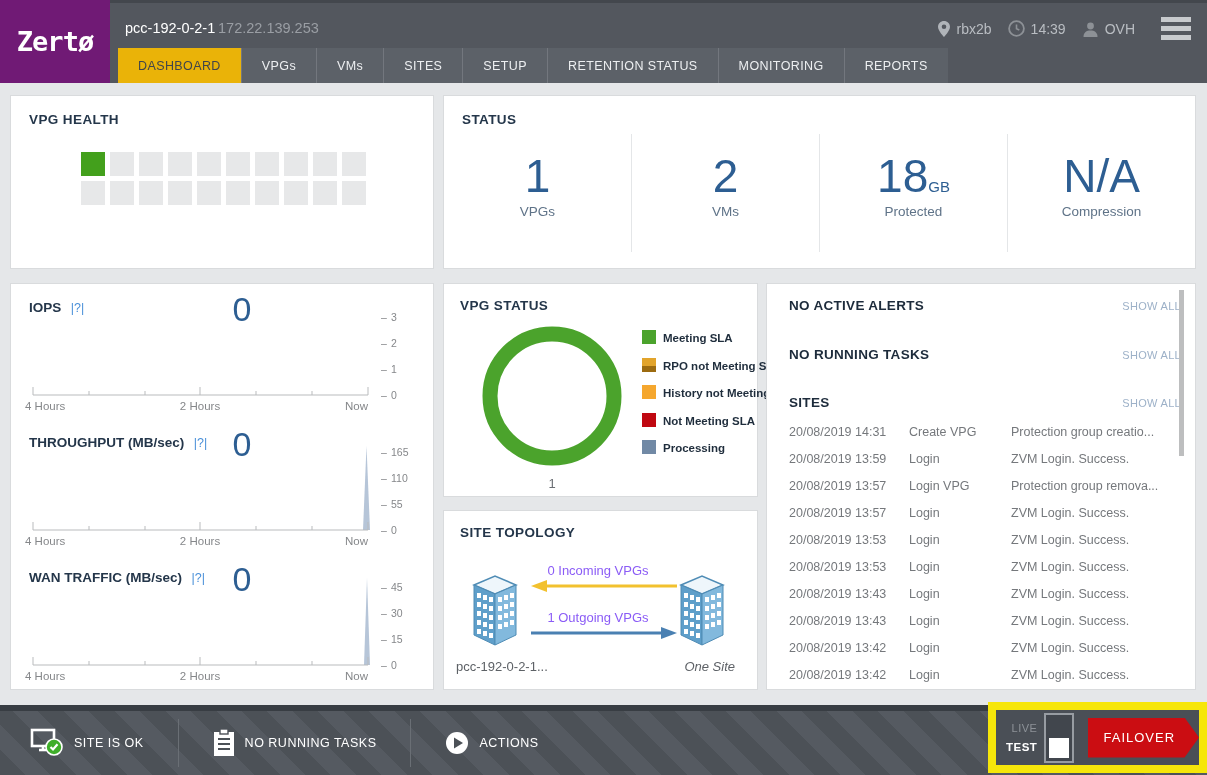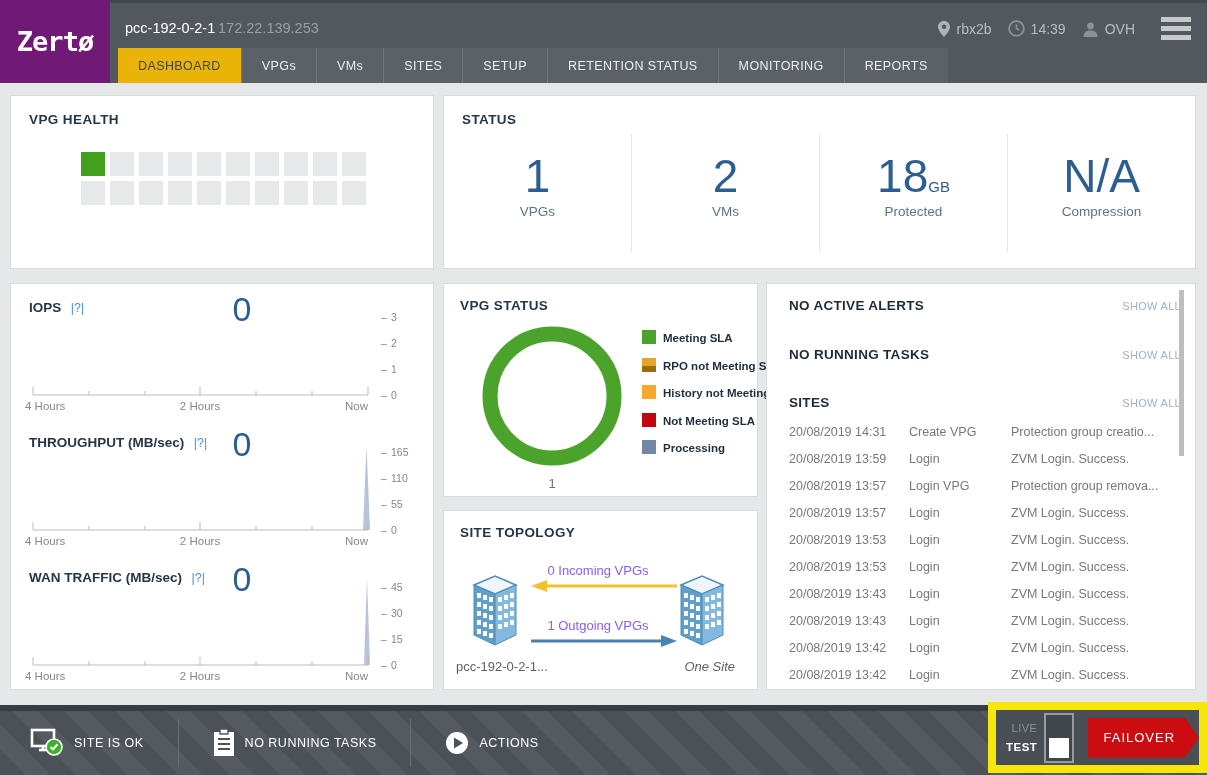--- a/index.html
+++ b/index.html
@@ -365,21 +365,21 @@
             <rect x="44" y="49" width="4" height="5"></rect>
         </g>
       </svg>
 
       <div class="topo-mid">
         <div class="topo-txt">0 Incoming VPGs</div>
         <svg width="150" height="16" viewBox="0 0 150 16">
           <line x1="16" y1="8" x2="148" y2="8" stroke="#f2c12e" stroke-width="3"></line>
           <polygon points="2,8 18,2 18,14" fill="#f2c12e"></polygon>
         </svg>
-        <div class="topo-txt" style="margin-top:20px;">1 Outgoing VPGs</div>
+        <div class="topo-txt" style="margin-top:12px;">1 Outgoing VPGs</div>
         <svg width="150" height="16" viewBox="0 0 150 16">
           <line x1="2" y1="8" x2="134" y2="8" stroke="#4a80b2" stroke-width="3"></line>
           <polygon points="148,8 132,2 132,14" fill="#4a80b2"></polygon>
         </svg>
       </div>
 
       <svg class="building right" width="58" height="80" viewBox="0 0 58 80">
         <polygon points="8,14 29,5 50,14 29,23" fill="#eef6fb" stroke="#4f8cb5" stroke-width="1.5"></polygon>
         <polygon points="8,14 8,64 29,74 29,23" fill="#5f9fca" stroke="#4f8cb5" stroke-width="1"></polygon>
         <polygon points="29,23 29,74 50,64 50,14" fill="#82b9dd" stroke="#4f8cb5" stroke-width="1"></polygon>

